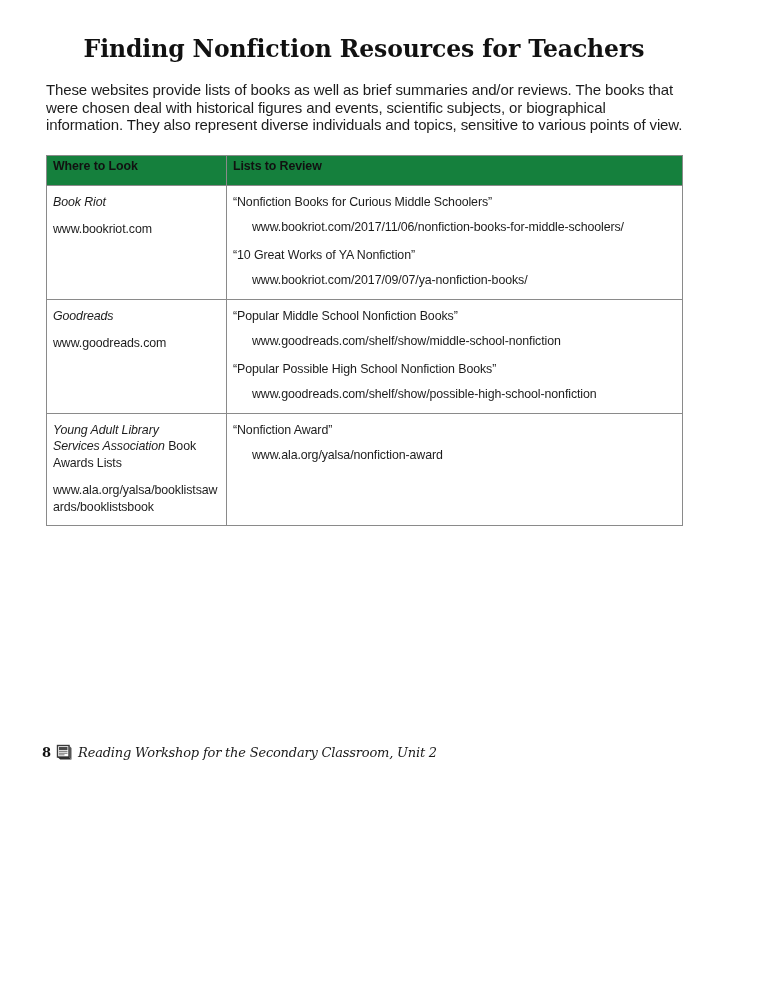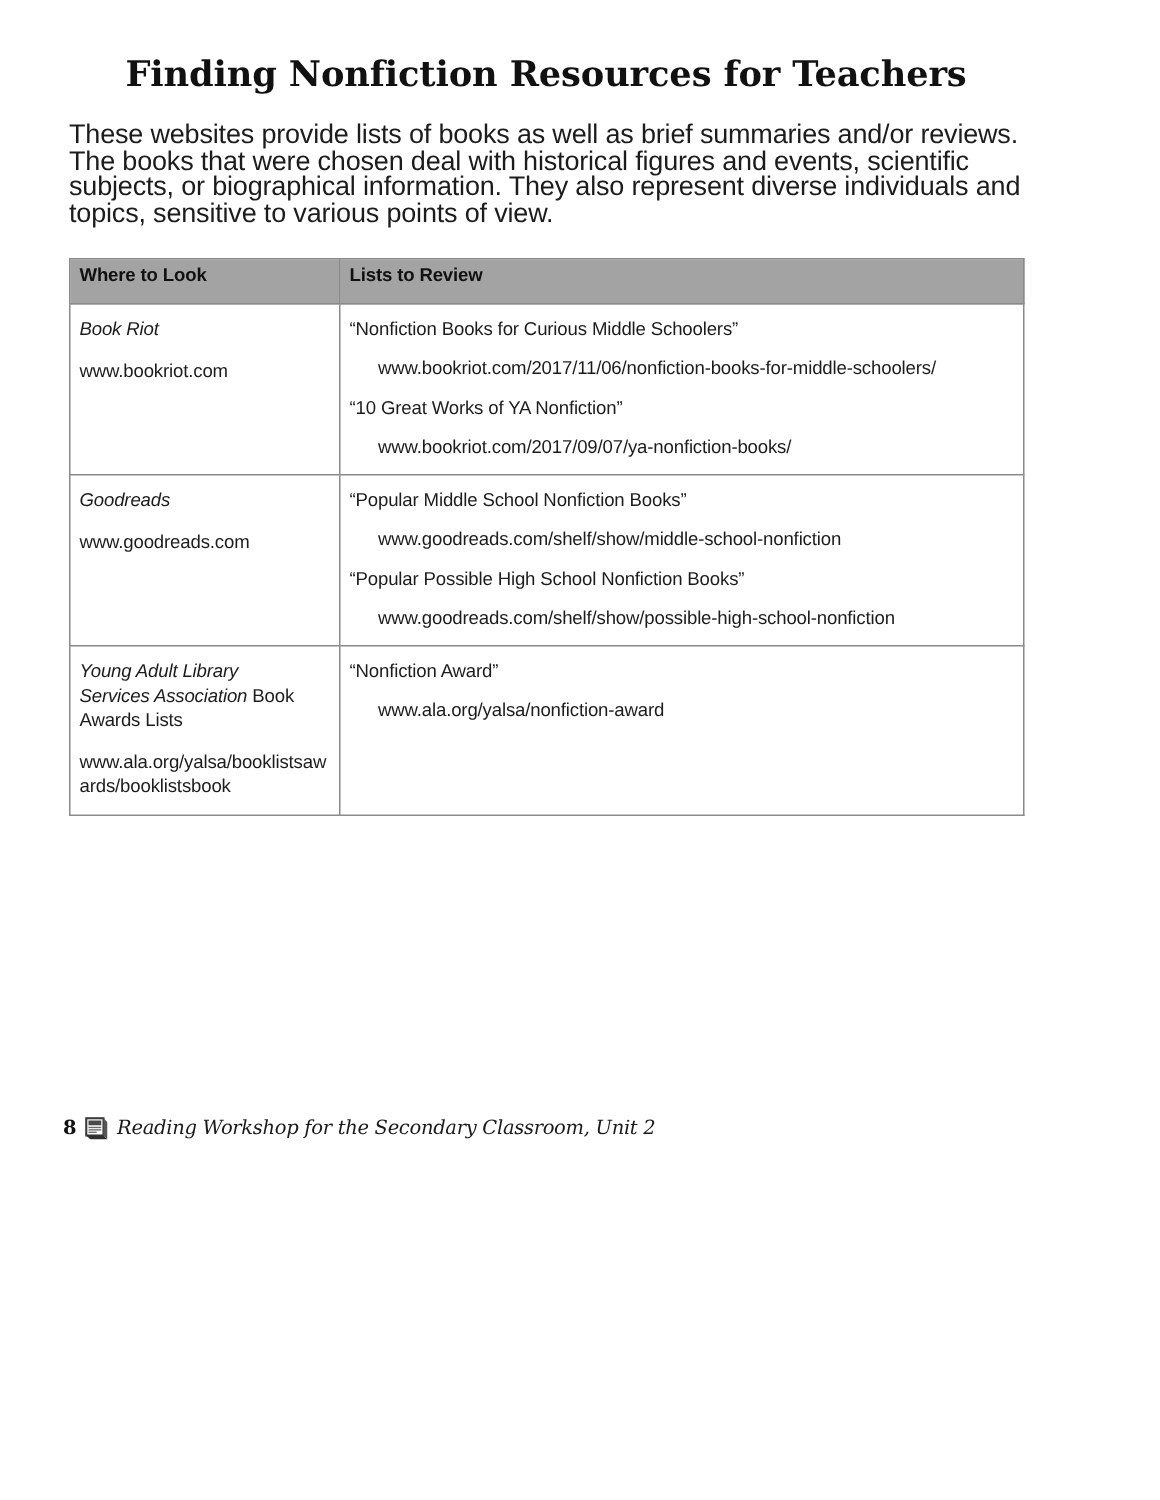--- a/index.html
+++ b/index.html
@@ -39,21 +39,21 @@
     text-align: center;
     color: #111111;
     margin: 0;
     padding: 0 0 0 0;
     line-height: 1.15;
   }
 
   
   .intro {
     margin: 18px 0 0 0;
-    font-size: 18px;
+    font-size: 15px;
     line-height: 17.6px;
     color: #1c1c1c;
     text-align: left;
     letter-spacing: -0.12px;
     width: 637px;
   }
 
   
   .res-table {
     margin-top: 21px;
@@ -67,21 +67,21 @@
 
   .res-table th,
   .res-table td {
     border: 1px solid #8a8a8a;
     vertical-align: top;
     text-align: left;
     padding: 0;
   }
 
   .res-table thead th {
-    background: #a3a3a3;
+    background: #15803d;
     font-size: 12.4px;
     font-weight: bold;
     color: #111111;
     height: 22px;
     padding: 3px 0 4px 6px;
     letter-spacing: -0.1px;
   }
 
   .res-table tbody td {
     padding: 8px 6px 10px 6px;

